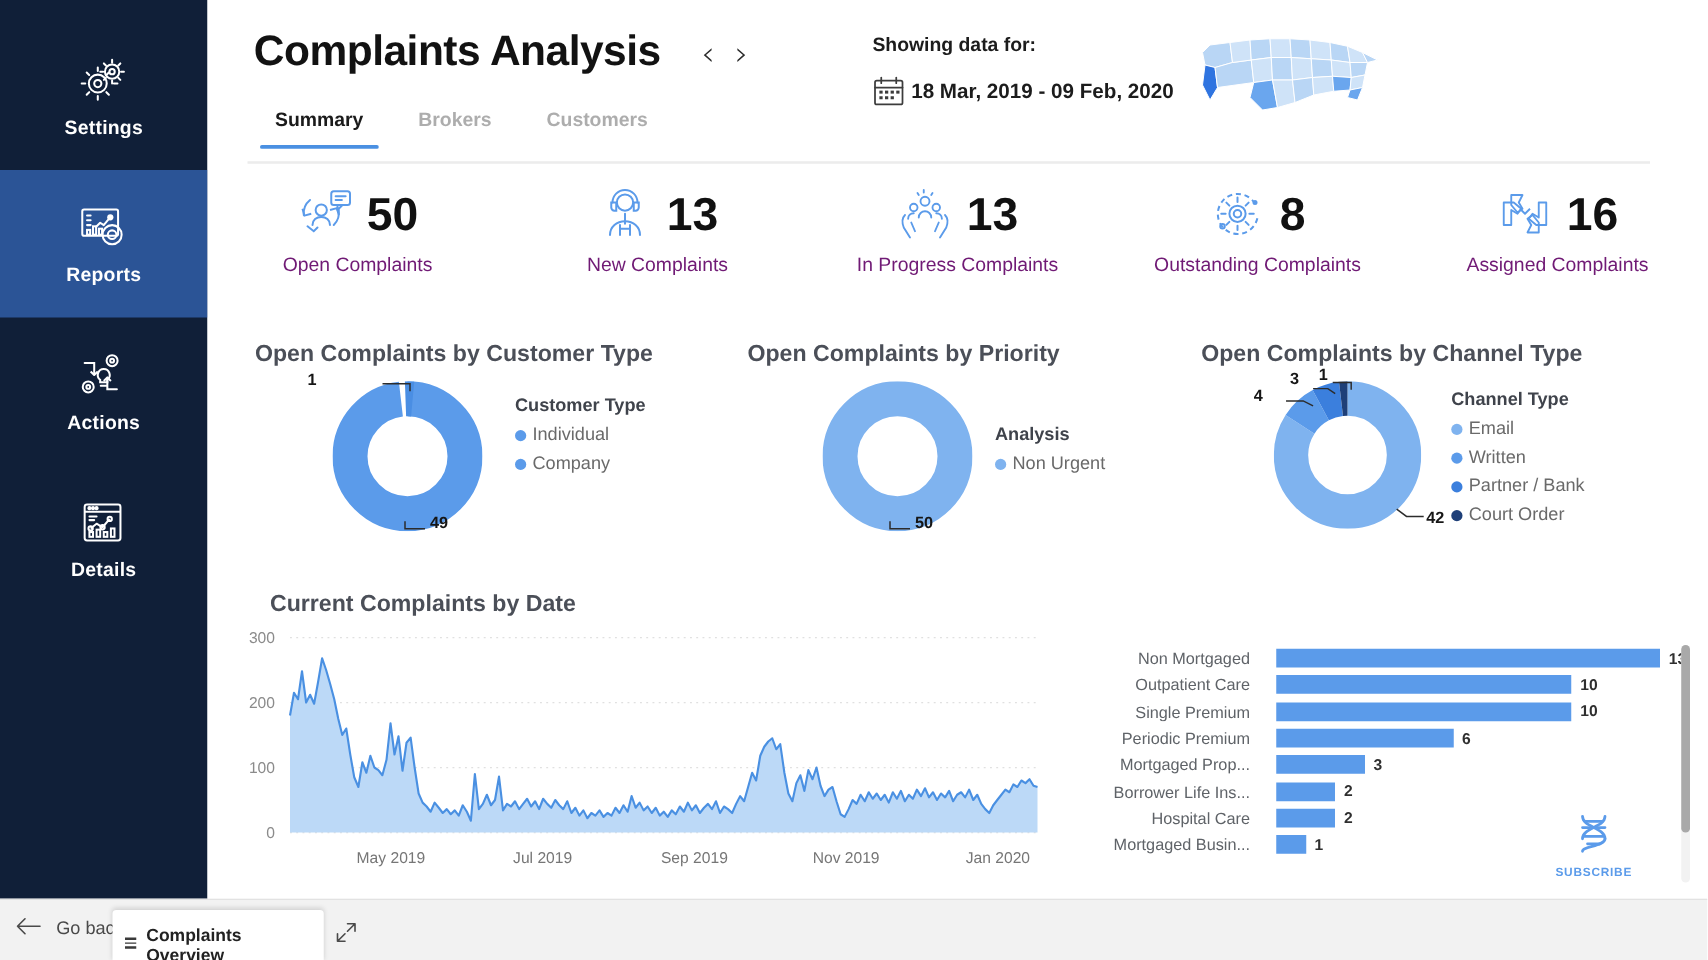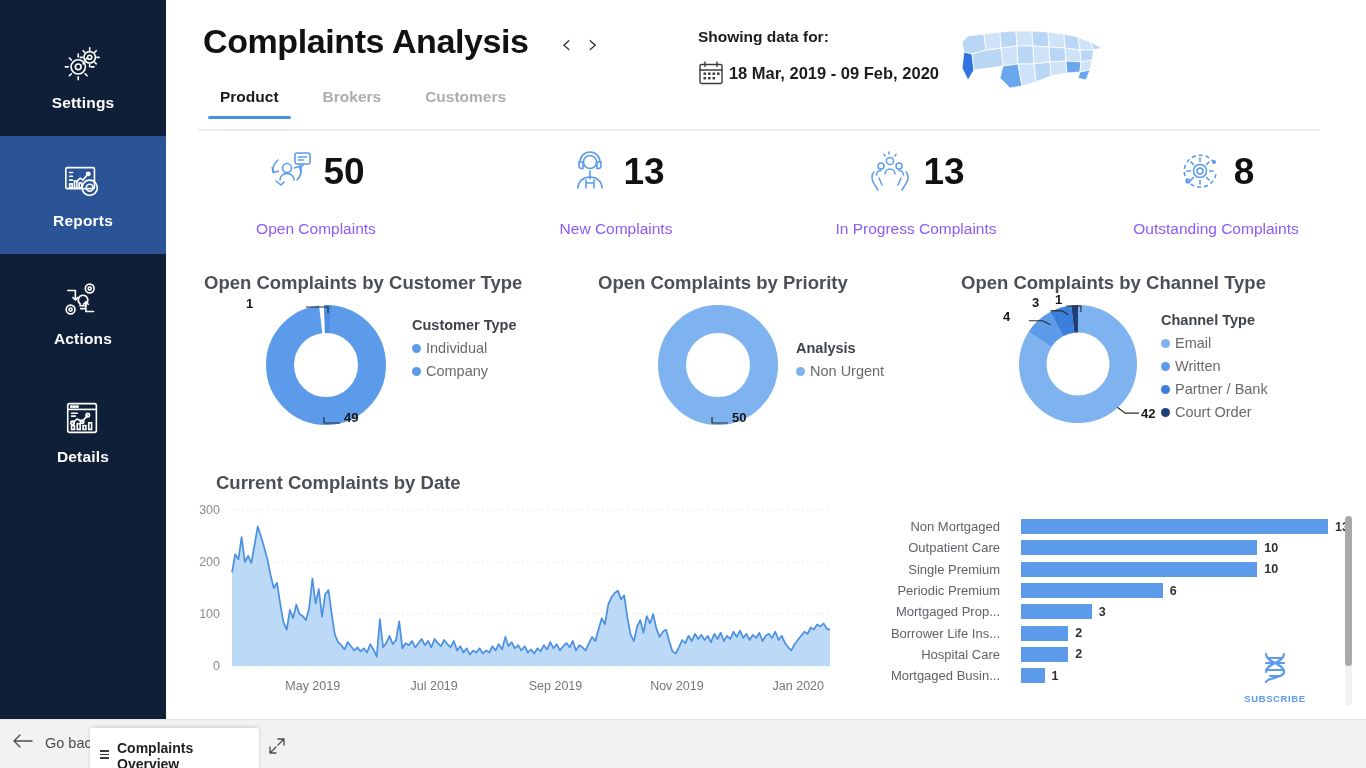--- a/index.html
+++ b/index.html
@@ -63,21 +63,21 @@
   .cal-icon { width: 26px; height: 26px; }
   .showing-val { font-size: 16.5px; font-weight: bold; color: #1c1c1c; }
   .usmap { position: absolute; right: 20px; top: 20px; width: 152px; height: 82px; }
 
   
   .kpis { position: absolute; left: 0; top: 150px; width: 1200px; height: 100px; display: flex; }
   .kpi { flex: 1; display: flex; flex-direction: column; align-items: center; }
   .kpi-top { display: flex; align-items: center; gap: 10px; }
   .kpi-icon { width: 46px; height: 42px; }
   .kpi-val { font-size: 37px; font-weight: bold; color: #111; line-height: 1; }
-  .kpi-lbl { font-size: 15.5px; color: #8b5cf6; margin-top: 28px; }
+  .kpi-lbl { font-size: 15.5px; color: #701a75; margin-top: 12px; }
 
   
   .sec-title { font-size: 18.5px; font-weight: bold; color: #4b4f58; }
 
   
   .donut-row { position: absolute; left: 0; top: 272px; width: 1200px; height: 185px; }
   .dblk { position: absolute; top: 0; }
   .dblk .sec-title { position: absolute; left: 0; top: 0; white-space: nowrap; }
   .donut-wrap { position: absolute; top: 33px; }
   .leader { position: absolute; font-size: 13px; font-weight: bold; color: #161616; white-space: nowrap; }
@@ -224,21 +224,21 @@
   <div class="main">
 
     <div class="hdr">
       <div class="title">Complaints Analysis</div>
       <div class="navarrows">
         <span class="arrowbtn">‹</span>
         <span class="arrowbtn">›</span>
       </div>
 
       <div class="tabs">
-        <div class="tab active">Product</div>
+        <div class="tab active">Summary</div>
         <div class="tab">Brokers</div>
         <div class="tab">Customers</div>
       </div>
       <div class="tabline"></div>
 
       <div class="showing">
         <div class="showing-lbl">Showing data for:</div>
         <div class="showing-row">
           <span class="cal-icon">
             <svg viewBox="0 0 26 26" fill="none" stroke="#3c3c3c" stroke-width="1.4">
@@ -360,20 +360,35 @@
               <path d="M36 13a16 16 0 1 0 2 11" stroke-dasharray="4 3"></path>
               <circle cx="36" cy="12" r="2" fill="#5b9bea" stroke="none"></circle>
               <circle cx="10" cy="31" r="1.8"></circle>
             </svg>
           </span>
           <span class="kpi-val">8</span>
         </div>
         <div class="kpi-lbl">Outstanding Complaints</div>
       </div>
 
+      <div class="kpi">
+        <div class="kpi-top">
+          <span class="kpi-icon">
+            <svg viewBox="0 0 46 42" fill="none" stroke="#5b9bea" stroke-width="1.5" stroke-linejoin="round">
+              <path d="M6 12h8l6 5-3 4-5-3v12H6z"></path>
+              <path d="M40 30h-8l-6-5 3-4 5 3V12h6z"></path>
+              <path d="M12 6v8l5 6 4-3-3-5 3-6z"></path>
+              <path d="M34 36v-8l-5-6-4 3 3 5-3 6z"></path>
+              <path d="M19 17l4 4 4-4"></path>
+            </svg>
+          </span>
+          <span class="kpi-val">16</span>
+        </div>
+        <div class="kpi-lbl">Assigned Complaints</div>
+      </div>
     </div>
 
     <div class="donut-row">
 
       <div class="dblk" style="left:38px; width:360px;">
         <div class="sec-title">Open Complaints by Customer Type</div>
         <div class="donut-wrap" style="left:62px;">
           <svg width="120" height="120" viewBox="0 0 120 120">
             <circle cx="60" cy="60" r="46" fill="none" stroke="#5b9bea" stroke-width="28" stroke-dasharray="283.2 5.9" transform="rotate(-90 60 60)"></circle>
             <circle cx="60" cy="60" r="46" fill="none" stroke="#4a8ee3" stroke-width="28" stroke-dasharray="5.8 283.3" transform="rotate(-92 60 60)"></circle>

